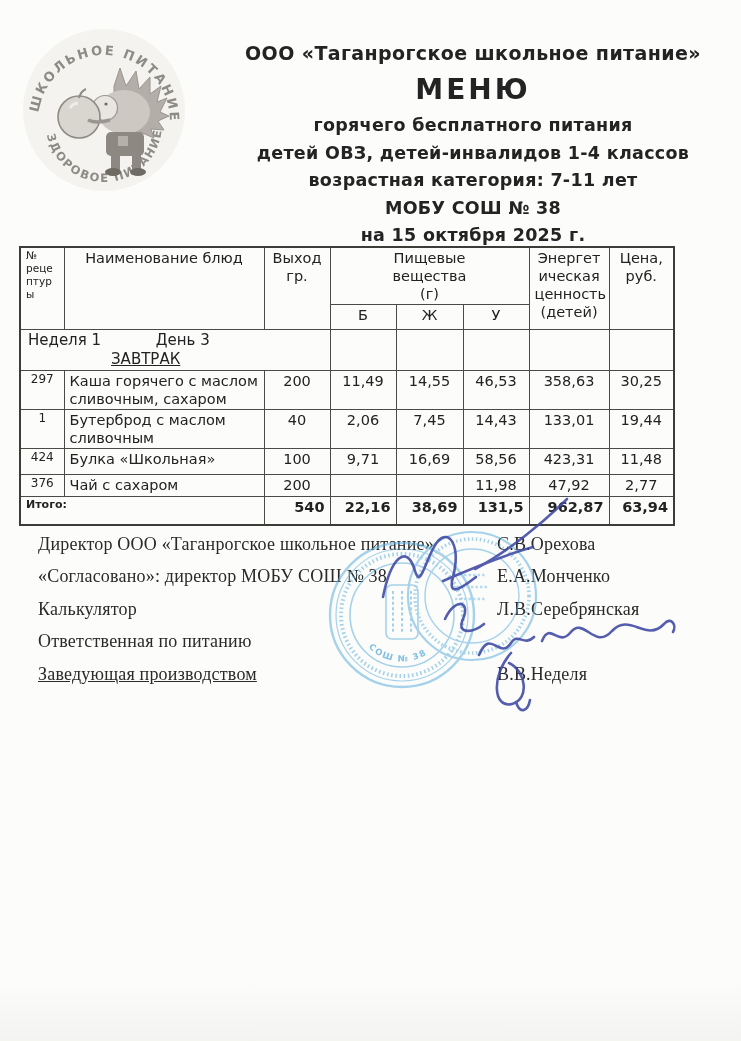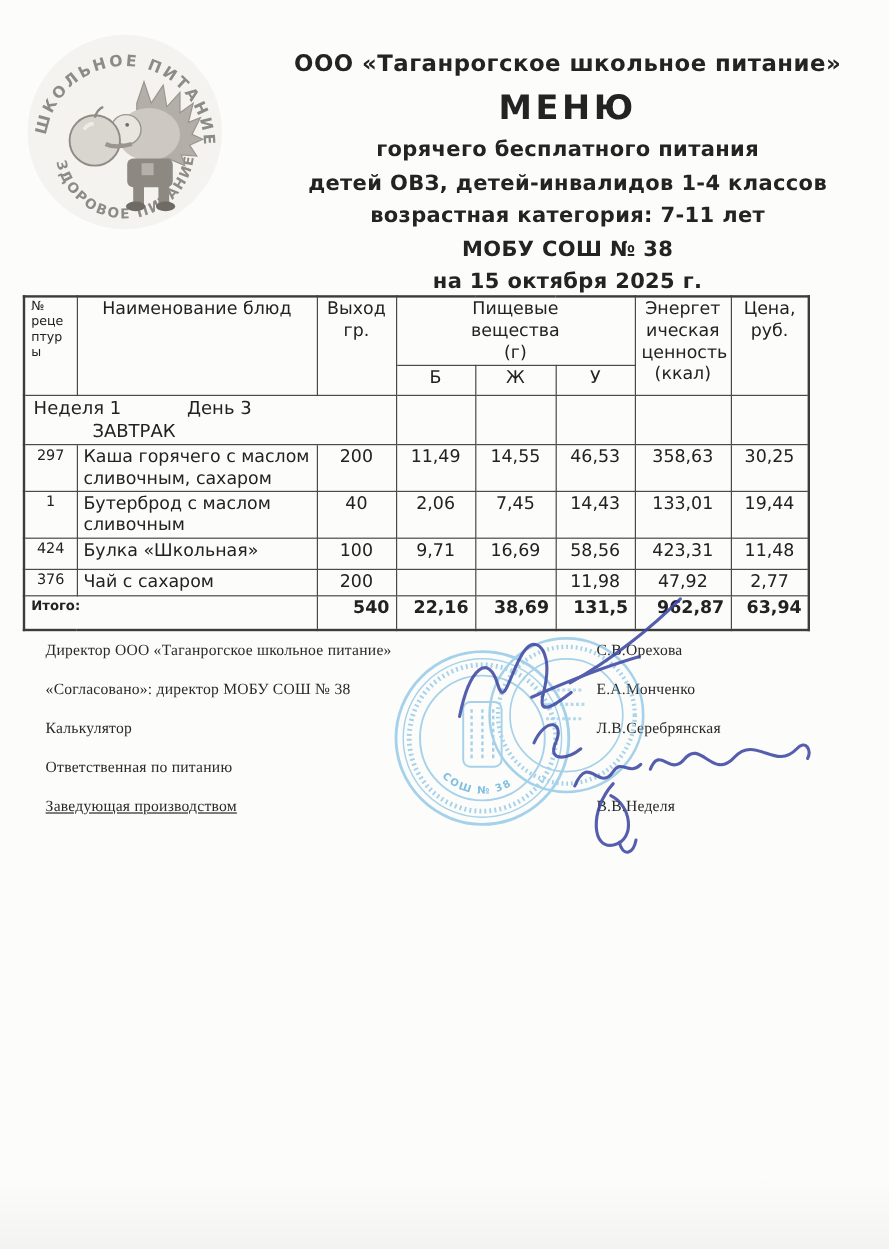--- a/index.html
+++ b/index.html
@@ -32,28 +32,28 @@
   .menu-table{border:2px solid #3c3c39;}
   .pre{white-space:pre-line;}
   .th{text-align:center; vertical-align:middle;}
   .th-num{font-size:10.5px; line-height:1.3; text-align:left; padding-left:6px; vertical-align:top; padding-top:4px;}
   .sub{ text-align:center; vertical-align:middle; height:22px;}
   .cell-num{font-size:12px; text-align:center; padding-top:3px;margin-top:44px;}
   .cell-val{text-align:center; padding-top:4px;}
   .section-cell{position:relative; font-size:15px; padding-top:3px;}
   .section-cell .sp1{margin-left:2px;}
   .section-cell .sp2{margin-left:50px;}
-  .section-cell .sp3{margin-left:51px;}
+  .section-cell .sp3{margin-left:85px;text-decoration:underline;}
   .total-label{font-weight:bold; font-size:11px; padding-top:3px;}
   .total-val{font-weight:bold; text-align:right; font-size:14.5px; padding-top:3px;}
 
   
   .sig-block{position:absolute; left:0; top:0; width:741px; height:1041px;
     font-family:"Liberation Serif", serif; color:#2a2a2a;}
-  .sig-row{position:absolute; left:38px; width:660px; height:22px; font-size:13px; letter-spacing:.2px;}
+  .sig-row{position:absolute; left:38px; width:660px; height:22px; font-size:18px; letter-spacing:.2px;}
   .sig-name{position:absolute; left:459px; top:0;}
   .r0{top:534px;} .r1{top:566px;} .r2{top:599px;} .r3{top:631px;} .r4{top:664px;text-decoration:underline;}
 
   
   .ink-layer{position:absolute; left:295px; top:485px; width:405px; height:245px; pointer-events:none;}
 </style>
 </head>
 <body>
 
 <div class="page">
@@ -118,21 +118,21 @@
 ы</td>
       <td rowspan="2" class="th">Наименование блюд</td>
       <td rowspan="2" class="th pre">Выход
 гр.</td>
       <td colspan="3" class="th pre">Пищевые
 вещества
 (г)</td>
       <td rowspan="2" class="th pre">Энергет
 ическая
 ценность
-(ккал)</td>
+(детей)</td>
       <td rowspan="2" class="th pre">Цена,
 руб.</td>
     </tr>
     <tr style="height:22px">
       <td class="sub">Б</td>
       <td class="sub">Ж</td>
       <td class="sub">У</td>
     </tr>
     <tr style="height:28px">
       <td colspan="3" class="section-cell">

